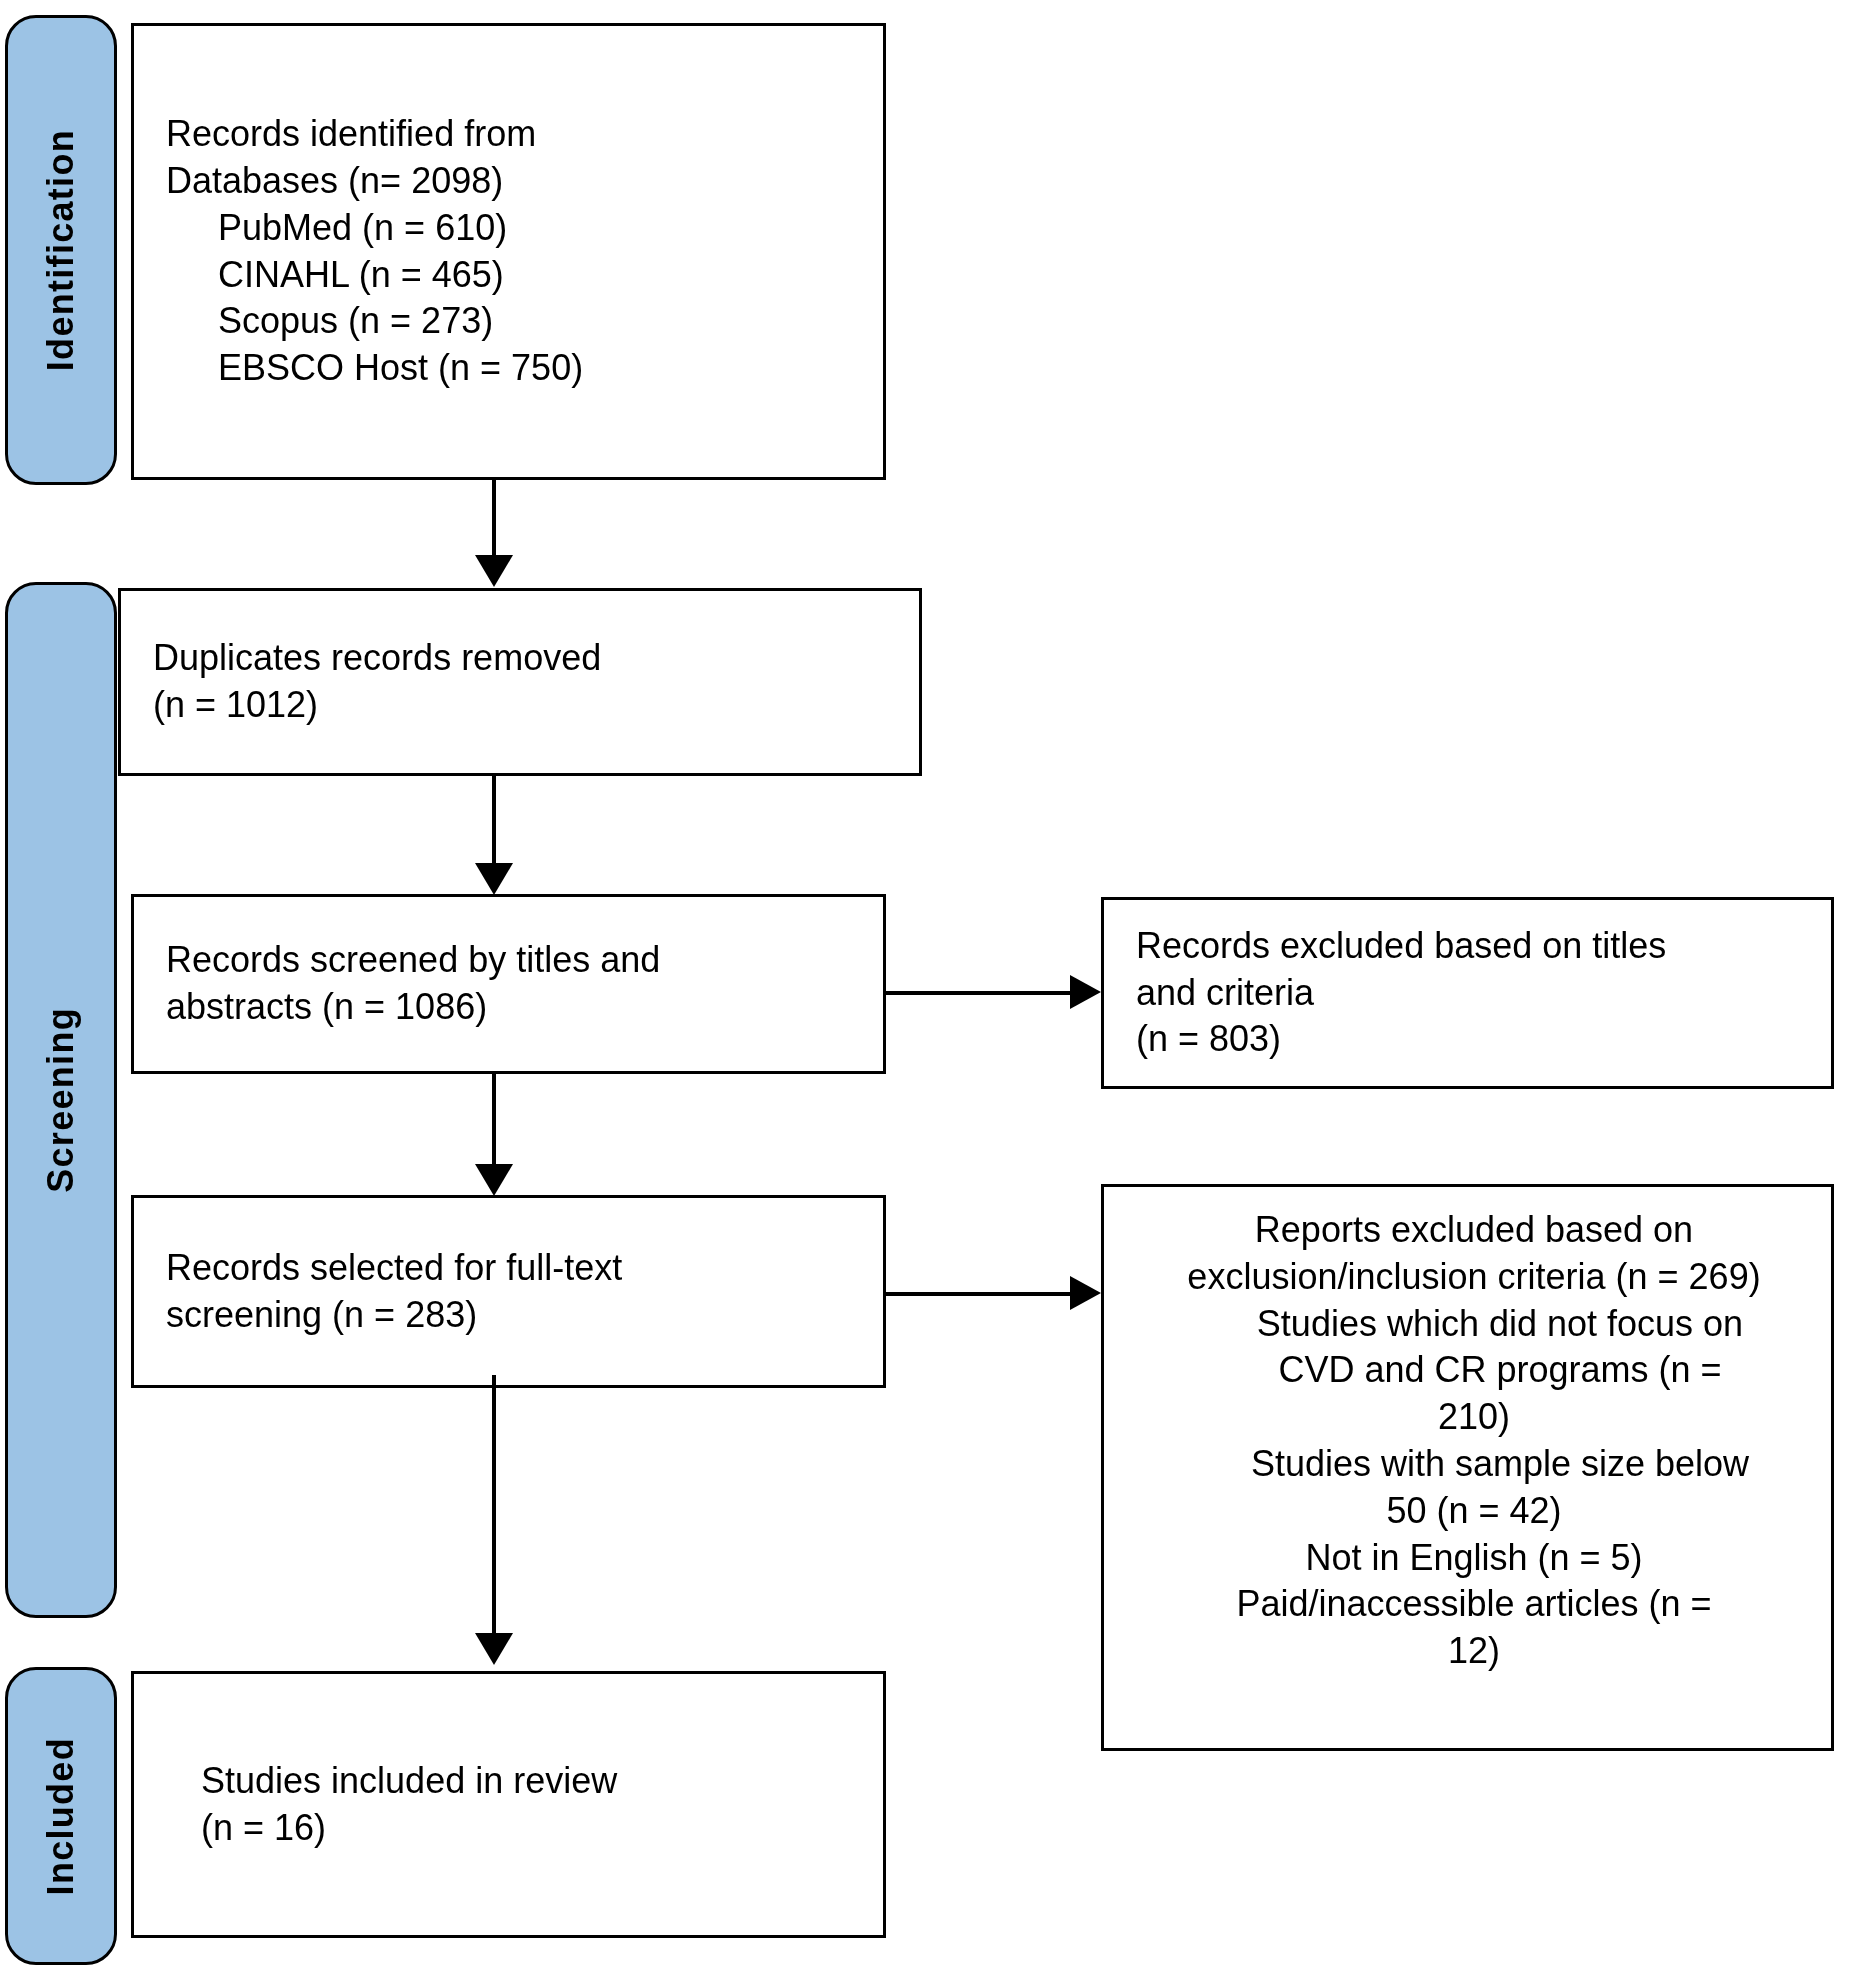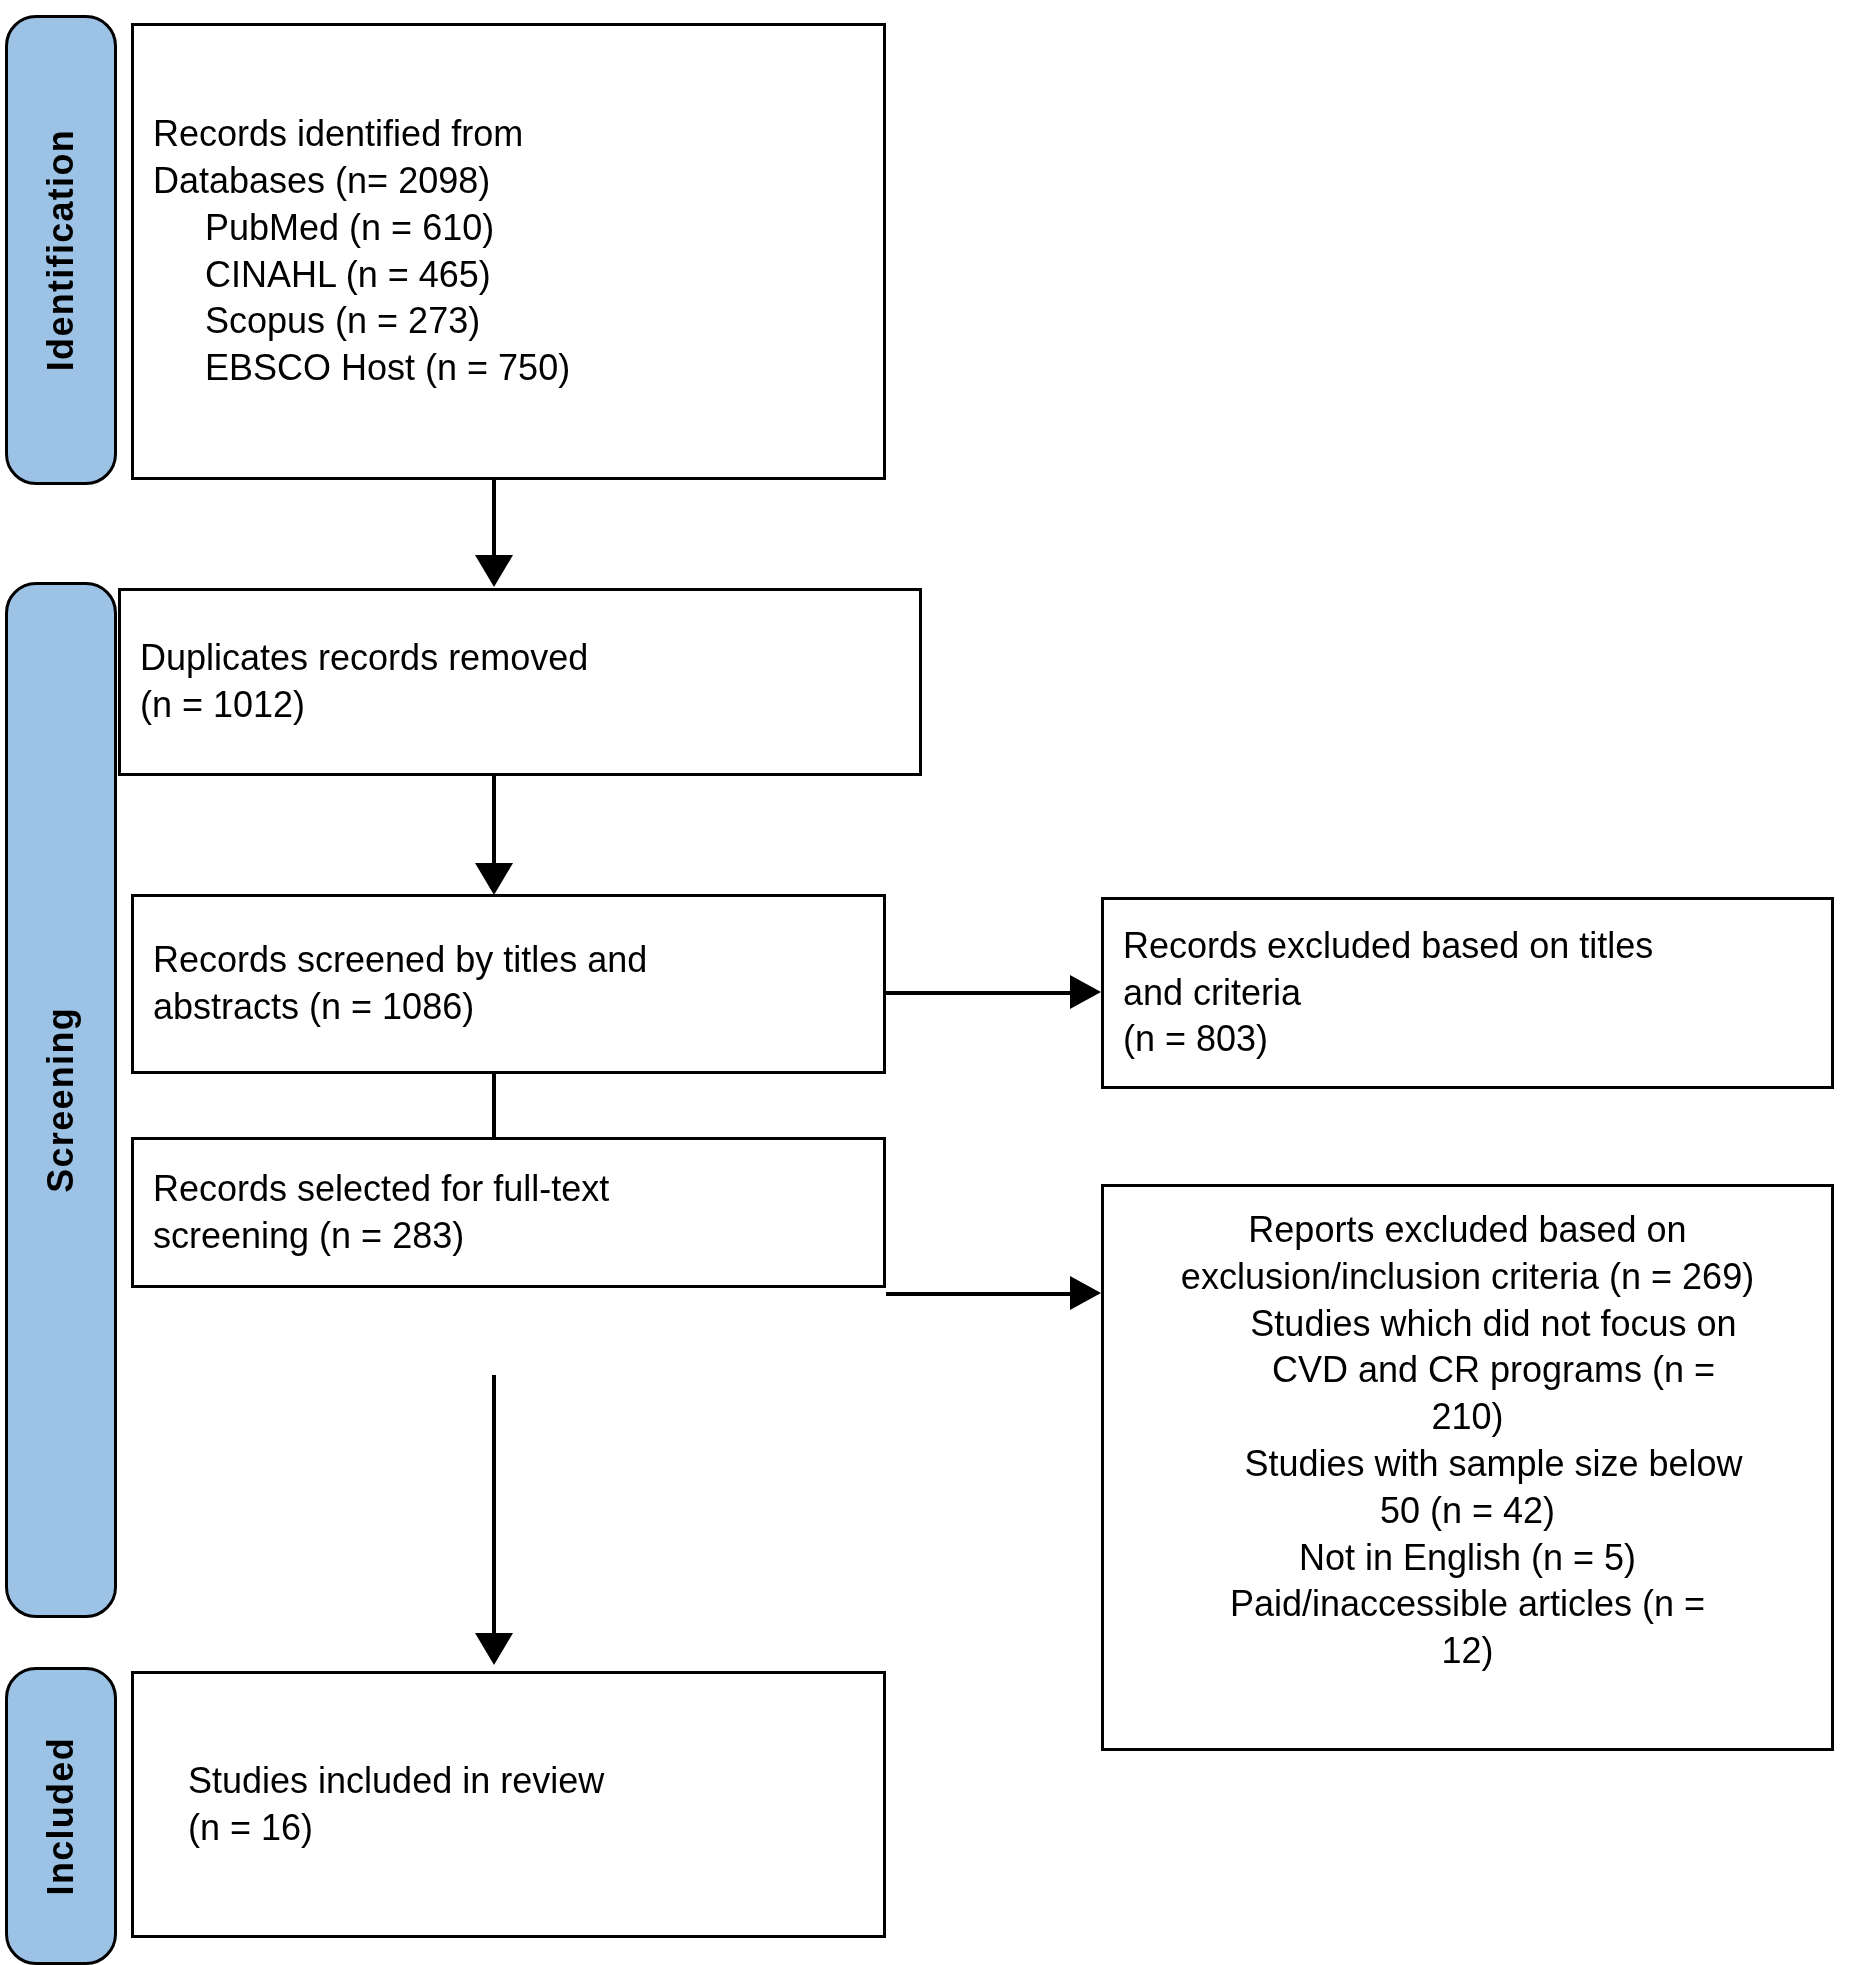--- a/index.html
+++ b/index.html
@@ -53,20 +53,21 @@
   }
   .pbox .ptext {
     padding: 0 19px;
     font-size: 36px;
     line-height: 1.30;
     color: #000000;
   }
   .pbox .ptext .line {
     white-space: pre-wrap;
     display: block;
+    margin-left: 13px;
   }
   .pbox .ptext .line.indent {
     padding-left: 52px;
     text-indent: 0;
   }
 
   
   .pbox.anchored .ptext { padding-top: 0; }
 
   
@@ -152,21 +153,21 @@
     <div class="ptext">
       <span class="line">Records excluded based on titles</span>
       <span class="line">and criteria</span>
       <span class="line">(n = 803)</span>
     </div>
   </div>
 
   <div class="v-line" style="left:492px; top:1074px; width:4px; height:94px;"></div>
   <div class="arrow-down" style="left:475px; top:1164px;"></div>
 
-  <div class="pbox" style="left:131px; top:1137px; width:755px; height:151px;">
+  <div class="pbox" style="left:131px; top:1195px; width:755px; height:193px;">
     <div class="ptext">
       <span class="line">Records selected for full-text</span>
       <span class="line">screening (n = 283)</span>
     </div>
   </div>
 
   <div class="h-line" style="left:886px; top:1292px; width:187px; height:4px;"></div>
   <div class="arrow-right" style="left:1070px; top:1276px;"></div>
 
   <div class="pbox anchored" style="left:1101px; top:1184px; width:733px; height:567px; justify-content:flex-start;">

